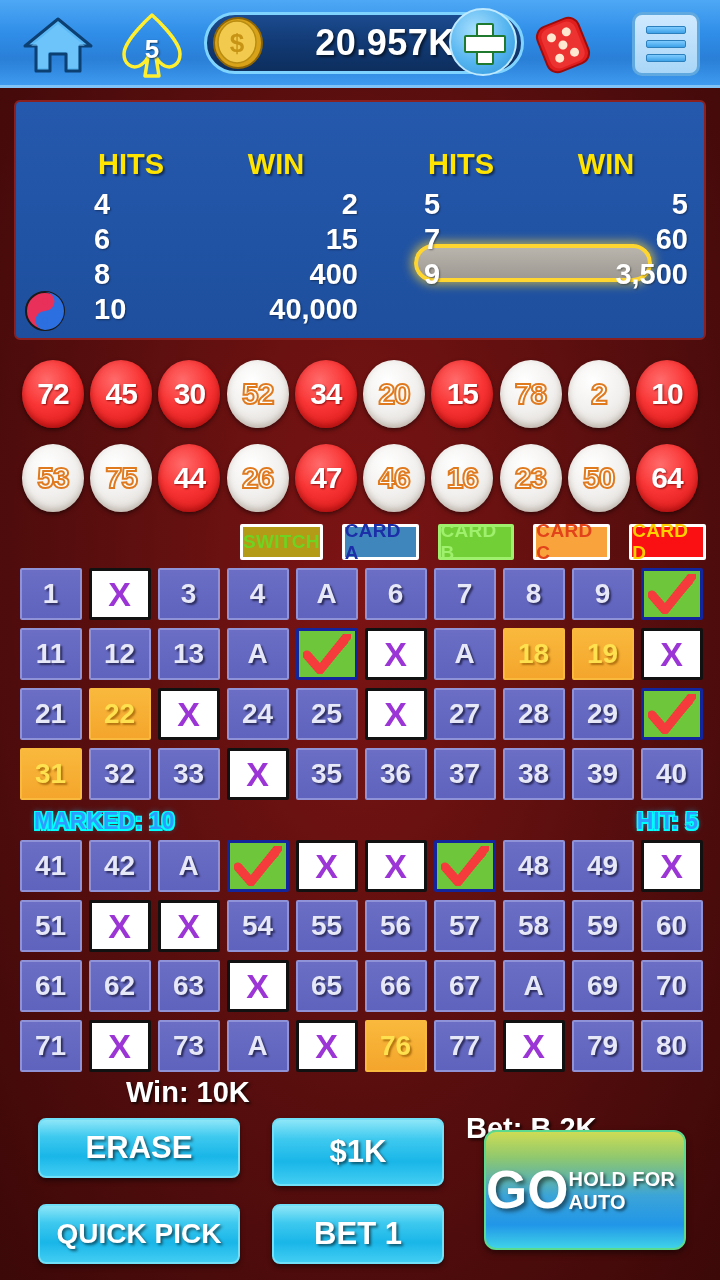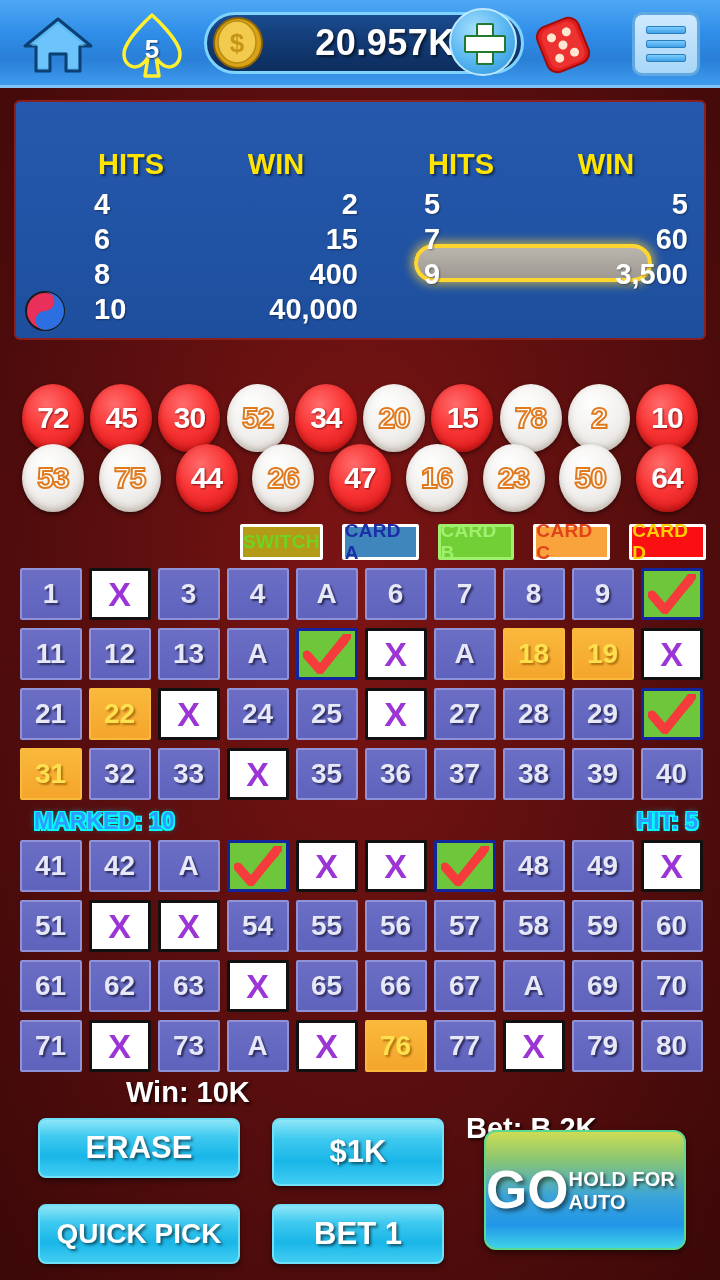--- a/index.html
+++ b/index.html
@@ -91,21 +91,21 @@
     position: absolute; left: 398px; top: 142px; width: 238px; height: 38px;
     background: linear-gradient(180deg,#b9b5ad 0%, #9e9a93 100%);
     border: 4px solid #ffd630; border-radius: 19px;
     box-shadow: 0 0 10px 3px rgba(255,214,48,.6);
   }
   .yinyang { position: absolute; left: 8px; bottom: 6px; width: 42px; height: 42px; }
 
   
   .balls-row { position: absolute; left: 22px; width: 676px; height: 70px;
     display: flex; justify-content: space-between; }
-  .balls-row.r1 { top: 384px; text-align: center; }
+  .balls-row.r1 { top: 360px; text-align: center; }
   .balls-row.r2 { top: 444px; }
   .ball {
     width: 62px; height: 68px; border-radius: 50%;
     display: flex; align-items: center; justify-content: center;
     font-size: 30px; font-weight: bold; letter-spacing: -1px;
   }
   .ball.red {
     background: radial-gradient(circle at 40% 30%, #ff6b6b 0%, #f93434 45%, #d41414 100%);
     color: #ffffff; text-shadow: 1px 1px 2px rgba(120,0,0,.8);
     box-shadow: inset 0 -3px 6px rgba(120,0,0,.5), 0 2px 4px rgba(0,0,0,.5);
@@ -345,20 +345,21 @@
       <div class="ball white">78</div>
       <div class="ball white">2</div>
       <div class="ball red">10</div>
     </div>
   <div class="balls-row r2">
       <div class="ball white">53</div>
       <div class="ball white">75</div>
       <div class="ball red">44</div>
       <div class="ball white">26</div>
       <div class="ball red">47</div>
+      <div class="ball white">46</div>
       <div class="ball white">16</div>
       <div class="ball white">23</div>
       <div class="ball white">50</div>
       <div class="ball red">64</div>
     </div>
 
   <div class="card-tabs">
     <div class="card-tab tab-switch">SWITCH</div>
     <div class="card-tab tab-a">CARD A</div>
     <div class="card-tab tab-b">CARD B</div>

